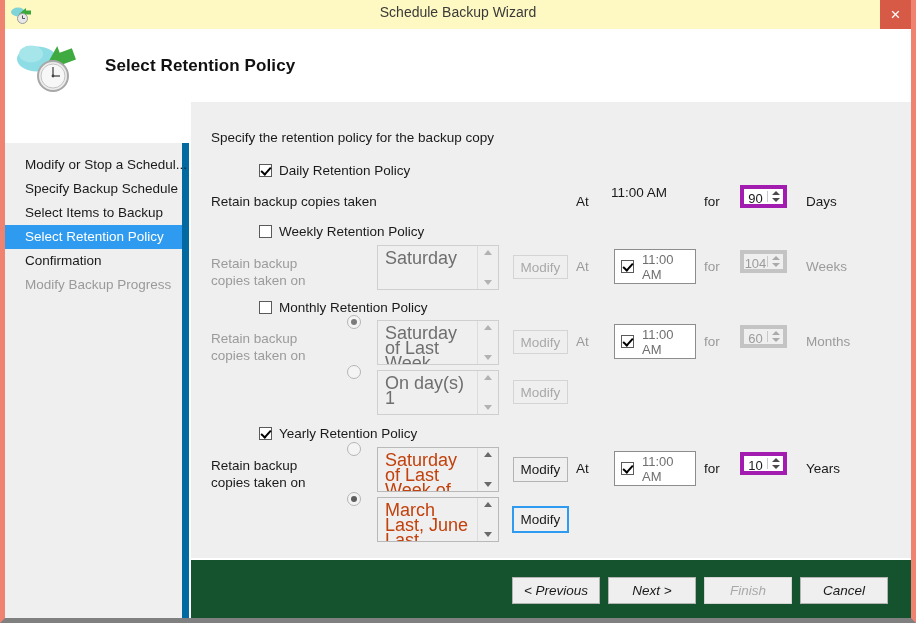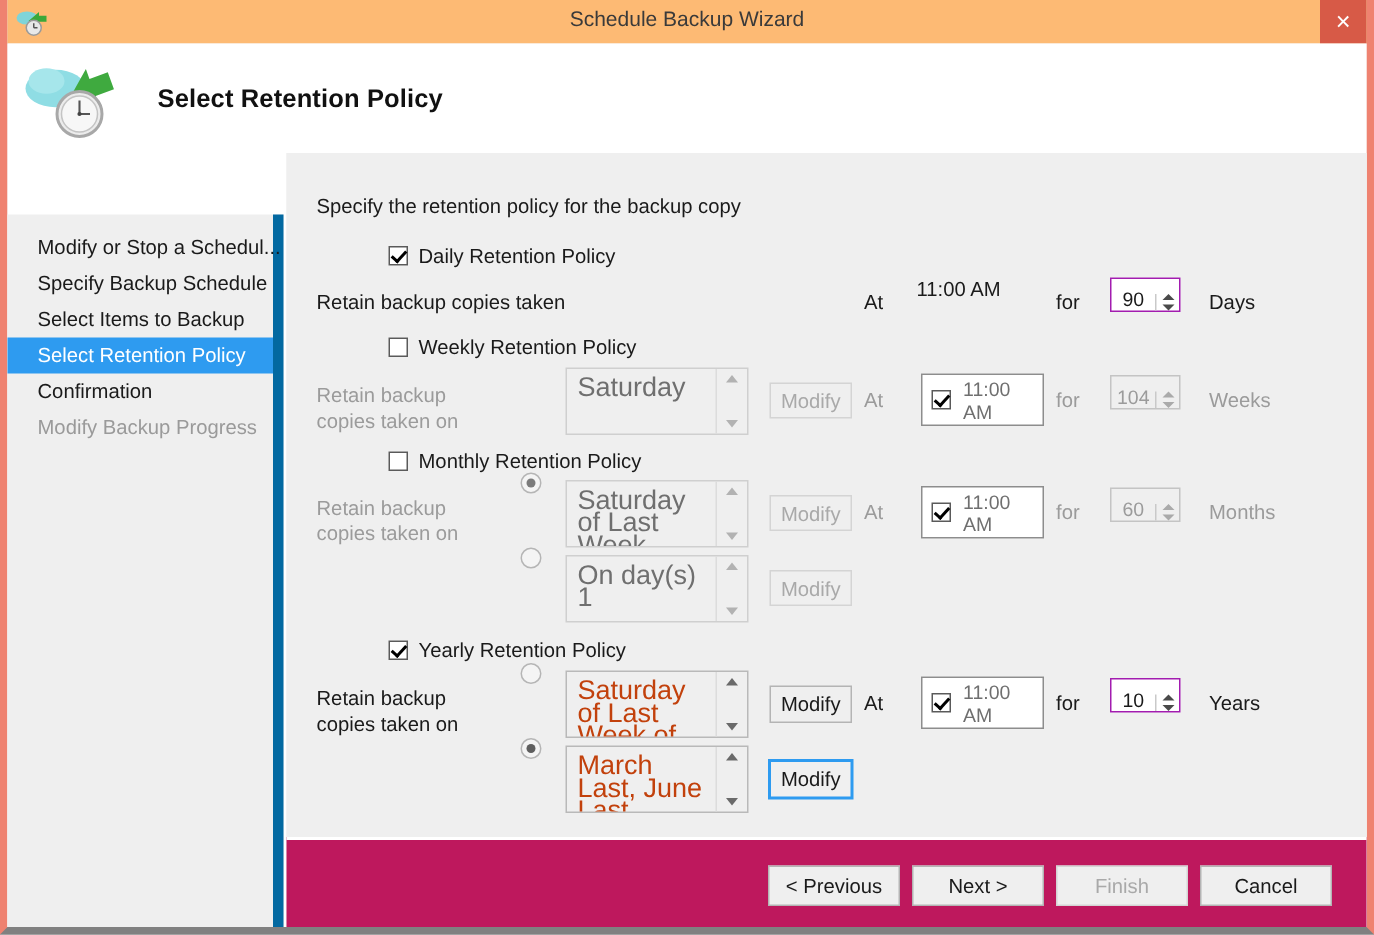--- a/index.html
+++ b/index.html
@@ -15,21 +15,21 @@
     width: 916px; height: 623px;
     background: #efefef;
     border-left: 5px solid #ef8270;
     border-right: 5px solid #ef8270;
     border-bottom: 5px solid #808080;
   }
   
   #titlebar {
     position: absolute; left: 0; top: 0; right: 0;
     height: 29px;
-    background: #fdba74;
+    background: #fef9c3;
     display: flex; align-items: center;
   }
   #app-icon {
     position: relative;
     width: 22px; height: 20px; margin-left: 5px; flex: none;
   }
   #title-text {
     position: absolute; left: 0; right: 0; top: 4px;
     text-align: center;
     font-size: 14px; color: #3a3a3a;
@@ -83,22 +83,23 @@
     background: #efefef;
     border-left: 1px solid #ffffff;
   }
   #panel {
     position: absolute; left: 0; top: 0; right: 0; bottom: 60px;
     background: #efefef;
     overflow: hidden;
   }
   #footer {
     position: absolute; left: 0; right: 0; bottom: 0; height: 60px;
-    background: #be185d;
+    background: #14532d;
     border-top: 2px solid #ffffff;
+    font-style: italic;
   }
   
   .intro {
     position: absolute; left: 20px; top: 28px;
     font-size: 13.5px; color: #1a1a1a;
   }
   .chk-row { position: absolute; display: flex; align-items: center; margin-left: 48px; }
   .cbox {
     width: 13px; height: 13px; flex: none;
     border: 1px solid #5a5a5a; background: #ffffff;
@@ -171,22 +172,22 @@
     position: absolute;
     background: #ffffff; border: 1px solid #8d8d8d;
     display: flex; align-items: center;
     padding-left: 6px;
   }
   .timebox .cbox { width: 13px; height: 13px; }
   .timebox .tval { margin-left: 8px; font-size: 13px; color: #6f6f6f; }
 
   .spin {
     position: absolute;
-    background: #ffffff; border: 1px solid #a21caf;
-    display: flex; align-items: flex-end;
+    background: #ffffff; border: 4px solid #a21caf;
+    display: flex; align-items: center;
   }
   .spin.dim { background: #efefef; border-color: #c4c4c4; }
   .spin .sval {
     flex: 1; text-align: center; font-size: 13px; color: #1a1a1a;
     padding-top: 3px;
   }
   .spin.dim .sval { color: #9b9b9b; }
   .spin .sbtns {
     width: 16px; flex: none; border-left: 1px solid #c9c9c9;
     display: flex; flex-direction: column; justify-content: center;

